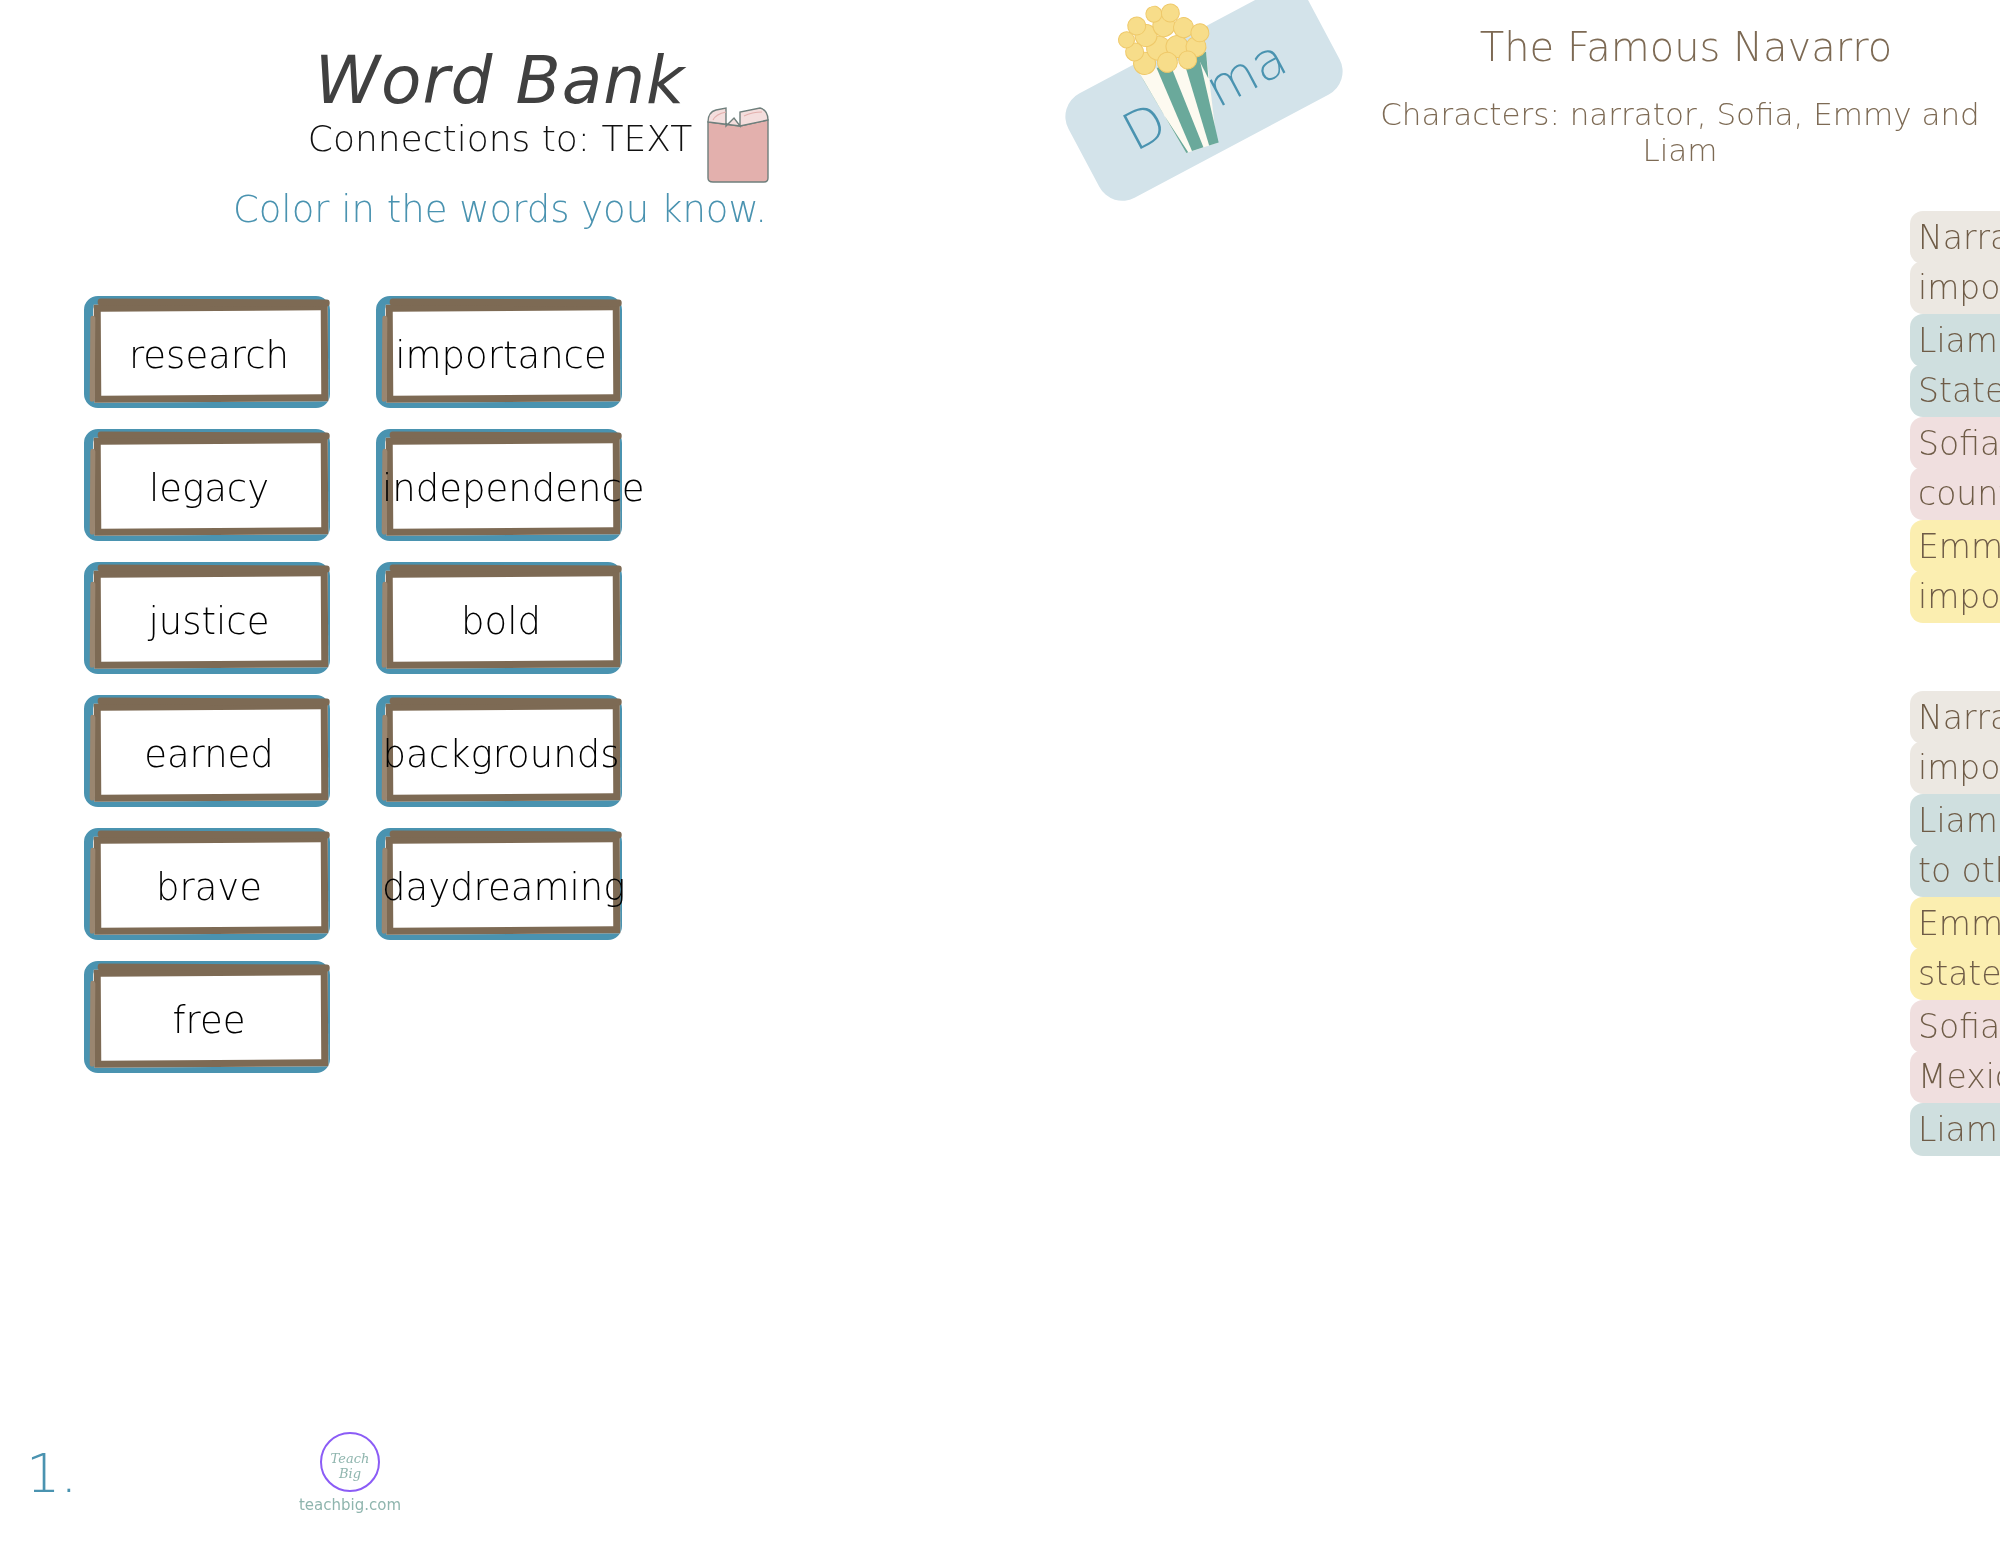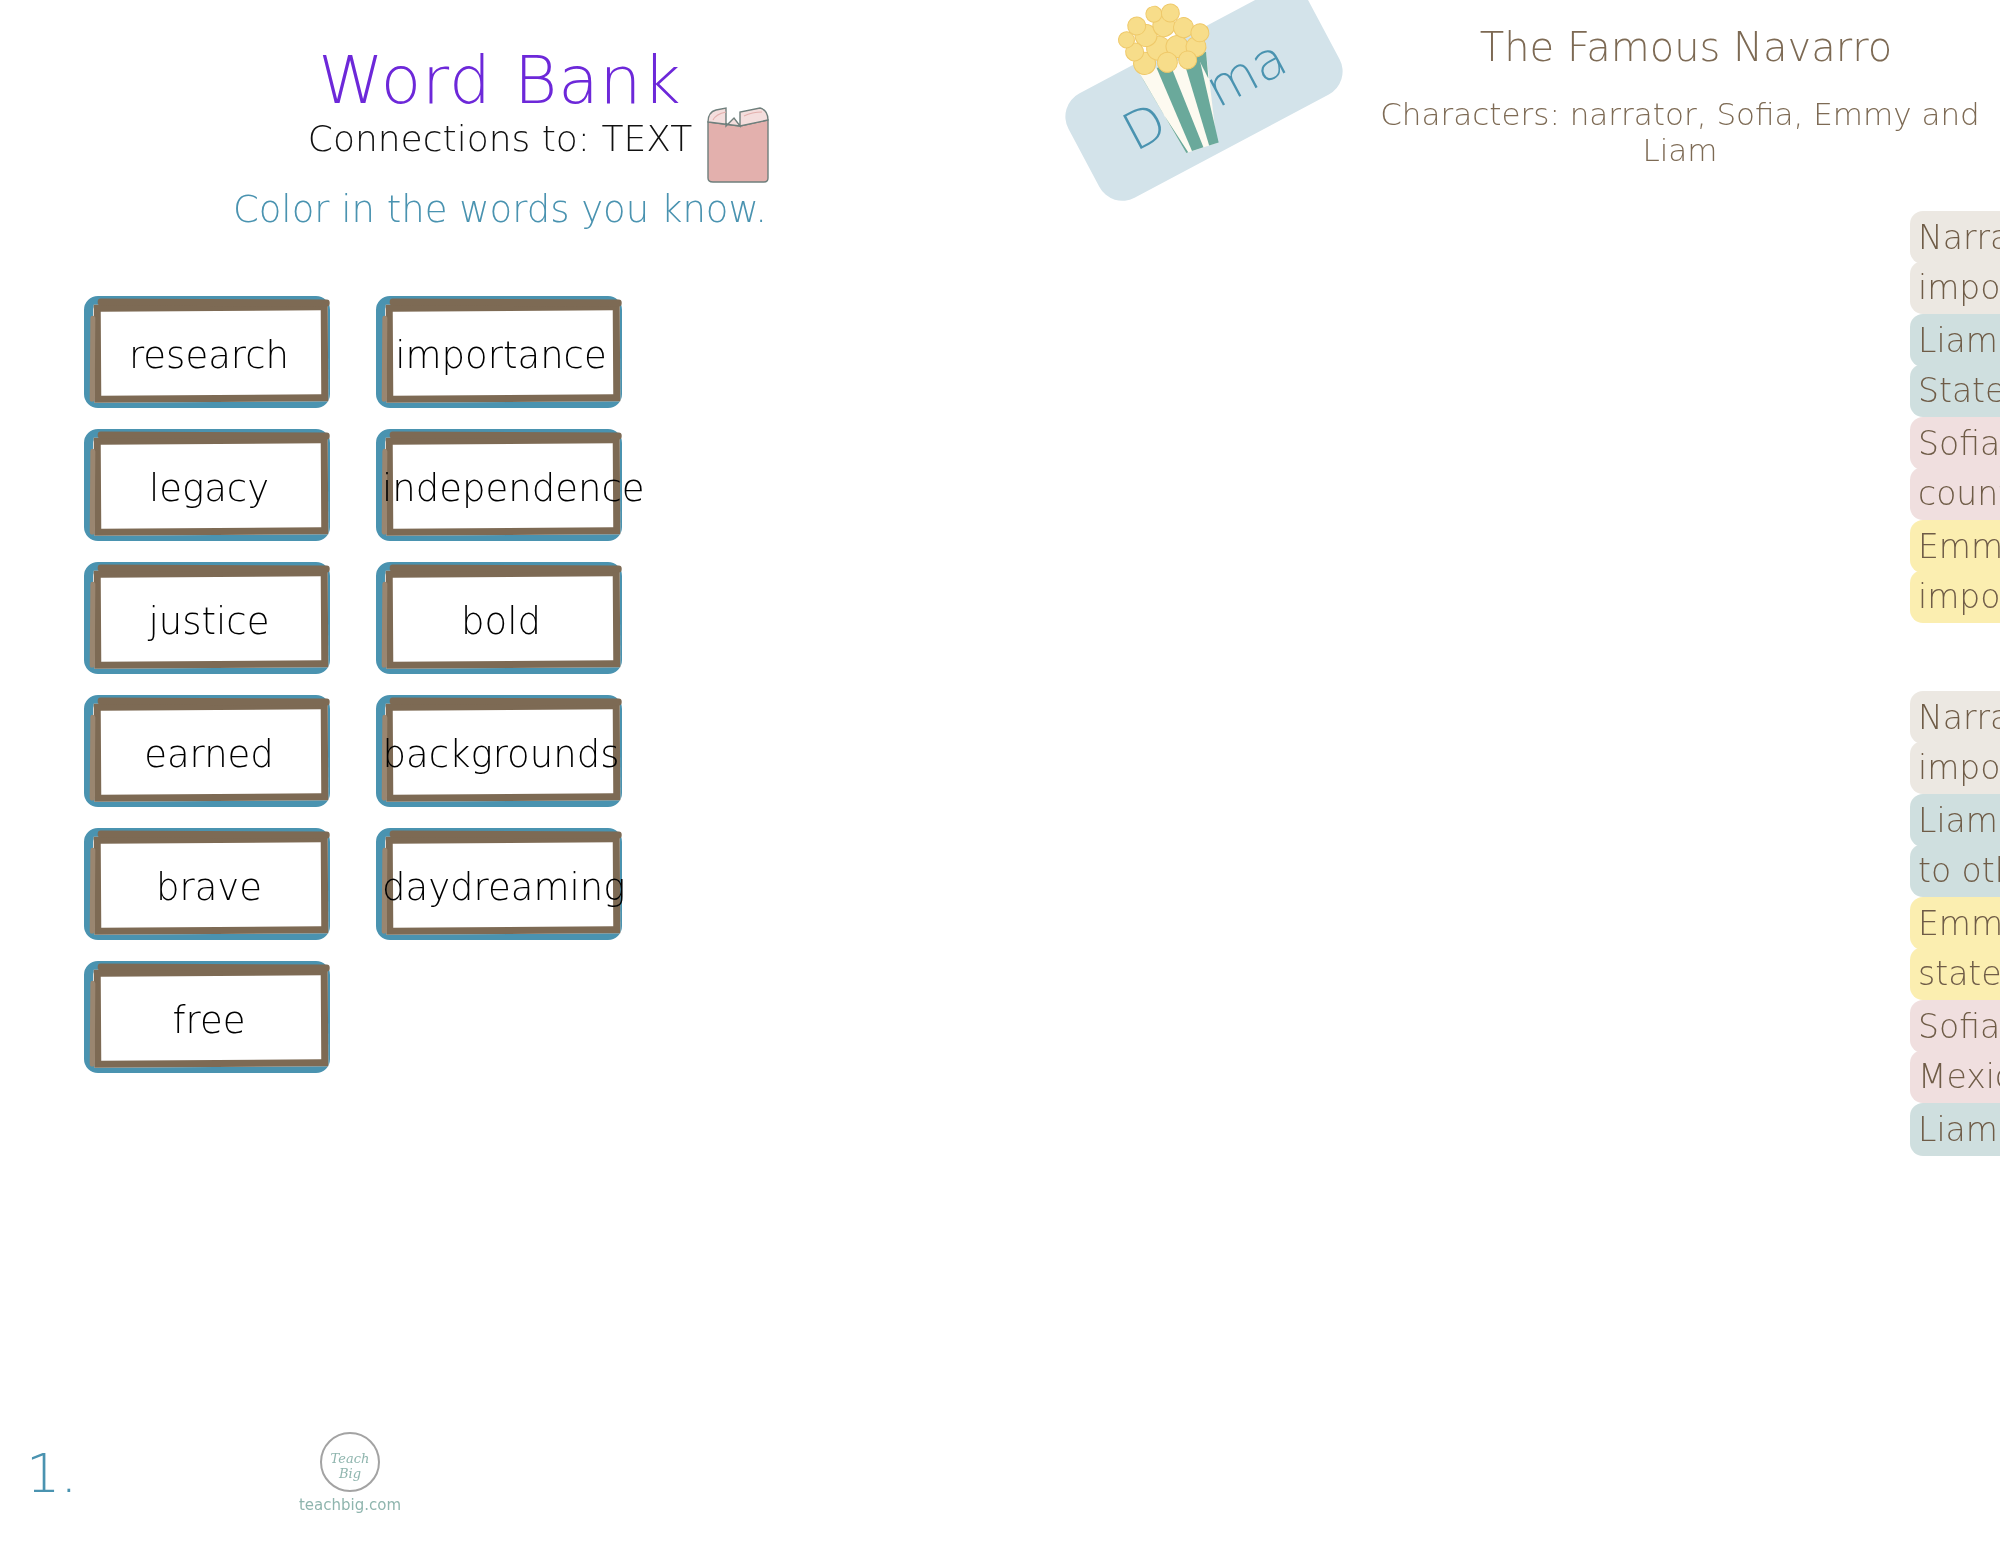--- a/index.html
+++ b/index.html
@@ -24,24 +24,25 @@
   .page-left  { left: 0; }
   .page-right { left: 1000px; }
 
   
   .wb-title {
     position: absolute;
     left: 0; right: 0;
     top: 42px;
     text-align: center;
     font-size: 66px;
-    color: #6d28d9;
+    color: #404040;
     letter-spacing: 1px;
     font-family: "DejaVu Sans", sans-serif;
     font-weight: 300;
+    font-style: italic;
   }
   .wb-sub {
     position: absolute;
     left: 0; right: 0;
     top: 118px;
     text-align: center;
     font-size: 36px;
     color: #111111;
     font-family: "DejaVu Sans", sans-serif;
     font-weight: 300;
@@ -227,21 +228,21 @@
   
   .logo {
     position: absolute;
     width: 120px;
     text-align: center;
   }
   .logo .circle {
     width: 56px;
     height: 56px;
     margin: 0 auto;
-    border: 2px solid #a3a3a3;
+    border: 2px solid #8b5cf6;
     border-radius: 50%;
     position: relative;
   }
   .logo .circle span {
     position: absolute;
     left: 0; right: 0;
     top: 17px;
     font-size: 13px;
     color: #8fb5ae;
     font-family: "DejaVu Serif", serif;

